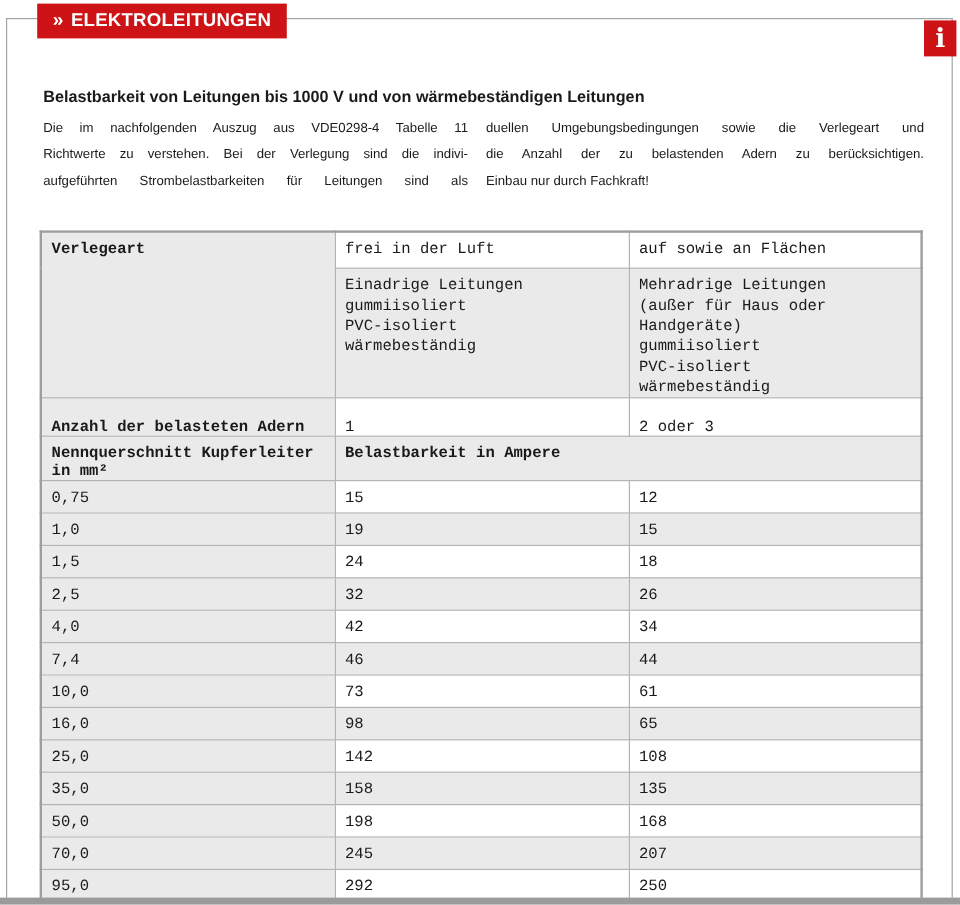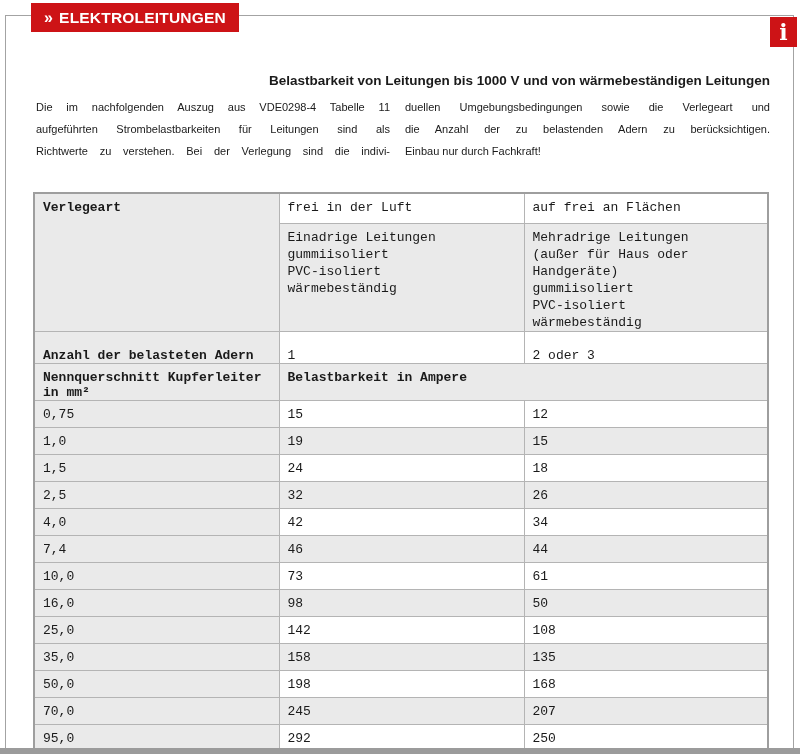--- a/index.html
+++ b/index.html
@@ -23,21 +23,21 @@
   .banner .chev{margin-right:6px;font-size:16px;}
   .info-badge{
     position:absolute;left:770px;top:17px;width:27px;height:30px;z-index:3;
     background:var(--red,#cd1316);color:#fff;
     font-family:"DejaVu Serif","Liberation Serif",serif;
     font-weight:bold;font-size:22px;
     display:flex;align-items:center;justify-content:center;
   }
   .heading{
     position:absolute;left:36px;top:73px;width:734px;
-    font-size:13.5px;font-weight:bold;z-index:2;text-align:right;
+    font-size:13.5px;font-weight:bold;z-index:2;
   }
   .intro{
     position:absolute;left:36px;top:96px;width:734px;z-index:2;
     display:flex;gap:15px;
   }
   .intro-col{font-size:11px;line-height:22px;}
   .intro-col.left{width:354px;}
   .intro-col.right{width:365px;}
   .intro-line{text-align:justify;text-align-last:justify;}
   .intro-line.natural{text-align-last:left;}
@@ -76,42 +76,42 @@
   <span>ELEKTROLEITUNGEN</span>
 </div>
 
 <div class="info-badge">i</div>
 
 <div class="heading">Belastbarkeit von Leitungen bis 1000 V und von wärmebeständigen Leitungen</div>
 
 <div class="intro">
   <div class="intro-col left">
     <div class="intro-line">Die im nachfolgenden Auszug aus VDE0298-4 Tabelle 11</div>
+    <div class="intro-line">Richtwerte zu verstehen. Bei der Verlegung sind die indivi-</div>
     <div class="intro-line">aufgeführten Strombelastbarkeiten für Leitungen sind als</div>
-    <div class="intro-line">Richtwerte zu verstehen. Bei der Verlegung sind die indivi-</div>
   </div>
   <div class="intro-col right">
     <div class="intro-line">duellen Umgebungsbedingungen sowie die Verlegeart und</div>
     <div class="intro-line">die Anzahl der zu belastenden Adern zu berücksichtigen.</div>
     <div class="intro-line natural">Einbau nur durch Fachkraft!</div>
   </div>
 </div>
 
 <div class="table-wrap">
   <table>
     <colgroup>
         <col class="c1">
         <col class="c2">
         <col class="c3">
       </colgroup>
     <tbody>
       <tr class="r1">
         <td rowspan="2" class="shade bold">Verlegeart</td>
         <td>frei in der Luft</td>
-        <td>auf frei an Flächen</td>
+        <td>auf sowie an Flächen</td>
       </tr>
       <tr class="r2">
         <td class="shade pre">Einadrige Leitungen
 gummiisoliert
 PVC-isoliert
 wärmebeständig</td>
         <td class="shade pre">Mehradrige Leitungen
 (außer für Haus oder Handgeräte)
 gummiisoliert
 PVC-isoliert
@@ -159,21 +159,21 @@
           <td class="shade">44</td>
         </tr>
         <tr>
           <td class="shade">10,0</td>
           <td>73</td>
           <td>61</td>
         </tr>
         <tr>
           <td class="shade">16,0</td>
           <td class="shade">98</td>
-          <td class="shade">50</td>
+          <td class="shade">65</td>
         </tr>
         <tr>
           <td class="shade">25,0</td>
           <td>142</td>
           <td>108</td>
         </tr>
         <tr>
           <td class="shade">35,0</td>
           <td class="shade">158</td>
           <td class="shade">135</td>

